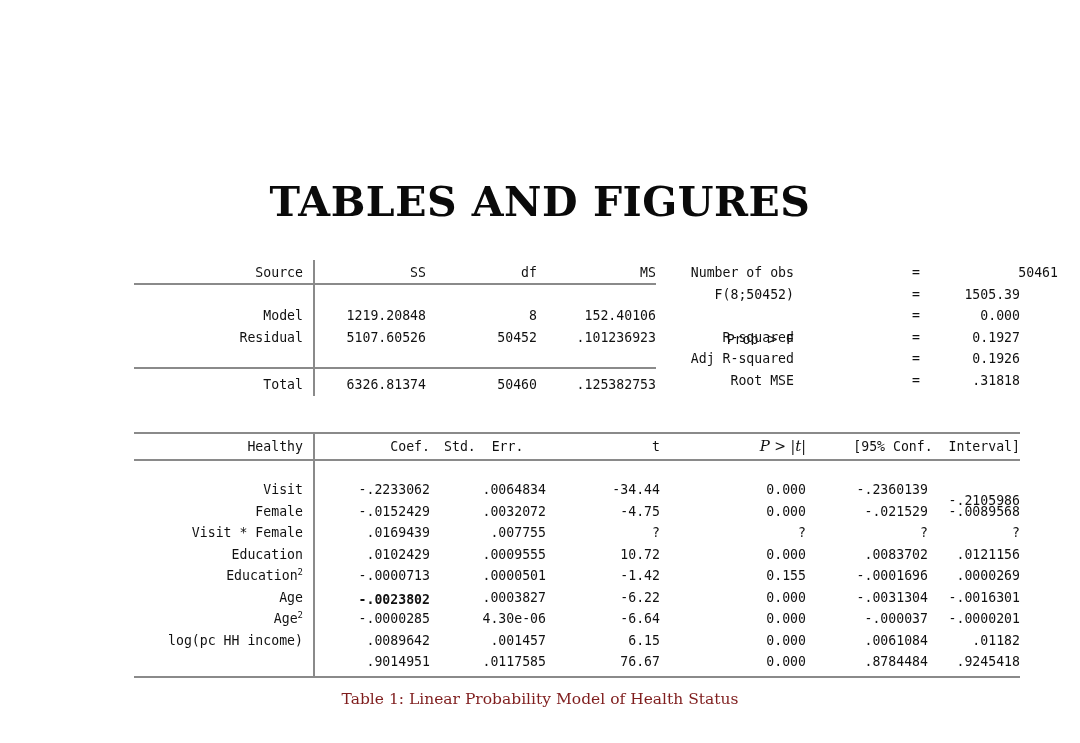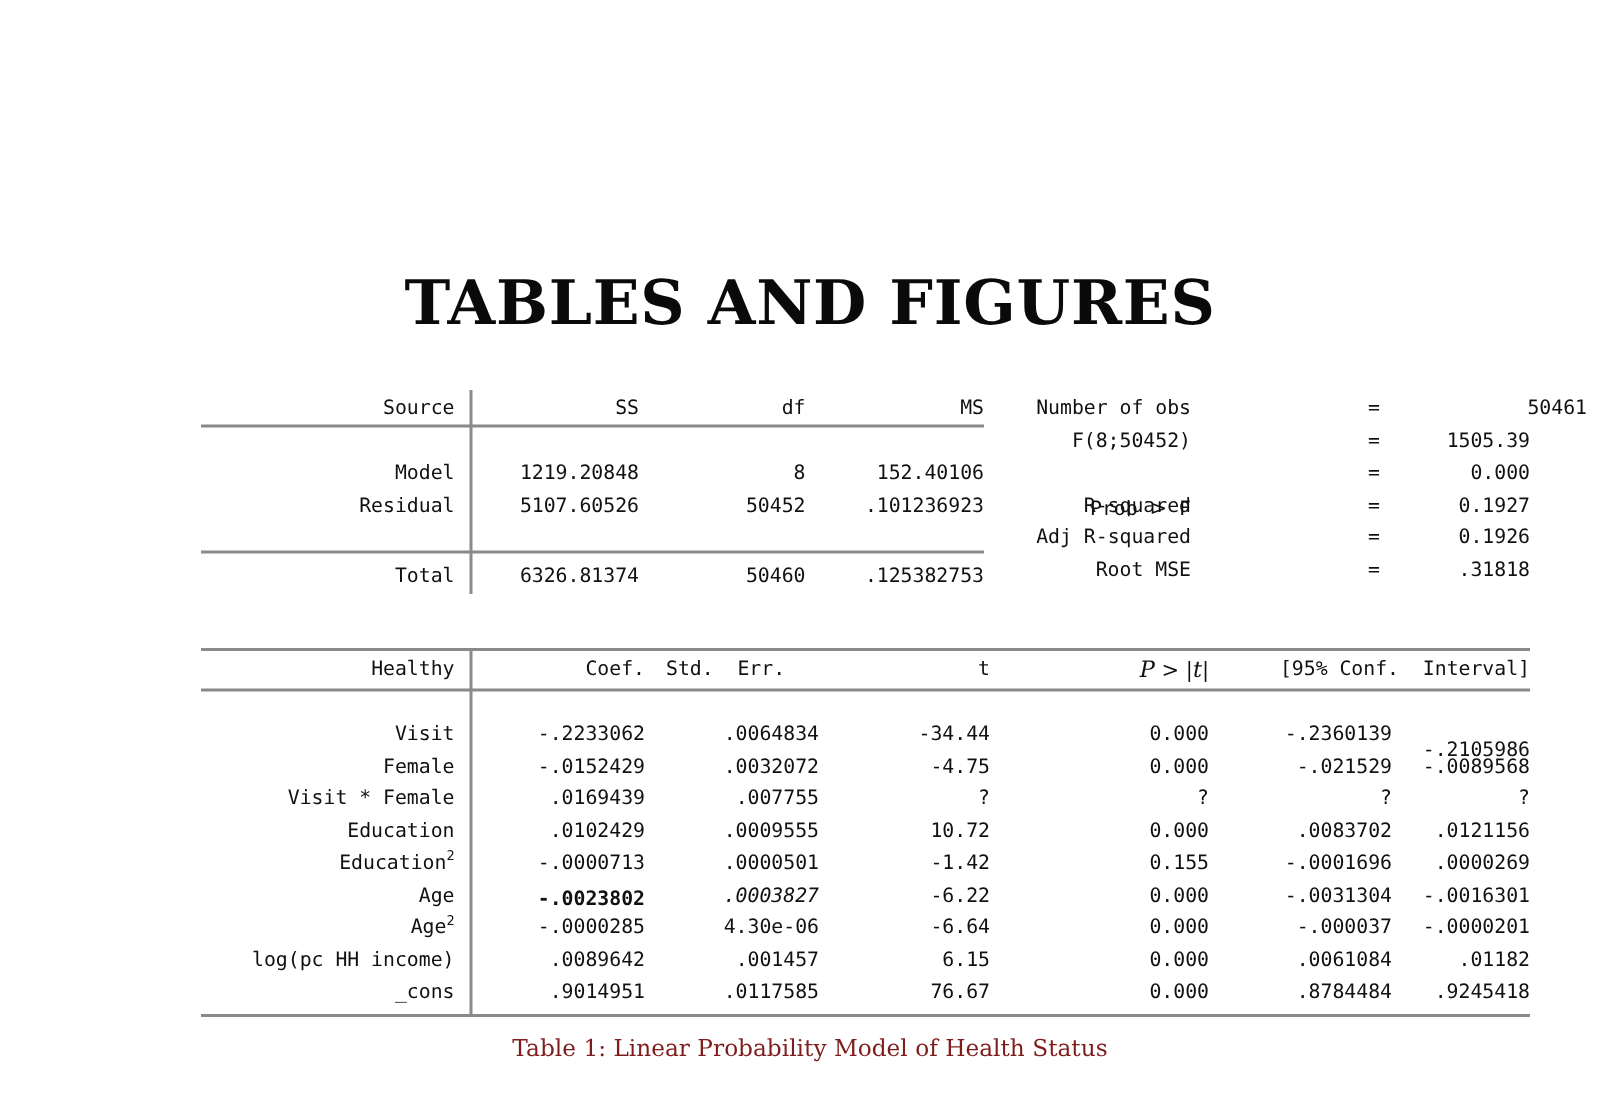--- a/index.html
+++ b/index.html
@@ -181,40 +181,39 @@
       <div class="cell r" style="left: 905px; top: 543.5px; width: 115px;">.0121156</div>
       <div class="cell r" style="left: 134px; top: 565px; width: 169px;">Education<sup>2</sup></div>
       <div class="cell r" style="left: 310px; top: 565px; width: 120px;">-.0000713</div>
       <div class="cell r" style="left: 426px; top: 565px; width: 120px;">.0000501</div>
       <div class="cell r" style="left: 550px; top: 565px; width: 110px;">-1.42</div>
       <div class="cell r" style="left: 686px; top: 565px; width: 120px;">0.155</div>
       <div class="cell r" style="left: 808px; top: 565px; width: 120px;">-.0001696</div>
       <div class="cell r" style="left: 905px; top: 565px; width: 115px;">.0000269</div>
       <div class="cell r" style="left: 134px; top: 586.5px; width: 169px;">Age</div>
       <div class="cell r" style="left: 310px; top: 589px; width: 120px; font-weight: bold;">-.0023802</div>
-      <div class="cell r" style="left: 426px; top: 586.5px; width: 120px; font-style: italic;">.0003827</div>
+      <div class="cell r" style="left: 426px; top: 586.5px; width: 120px;">.0003827</div>
       <div class="cell r" style="left: 550px; top: 586.5px; width: 110px;">-6.22</div>
       <div class="cell r" style="left: 686px; top: 586.5px; width: 120px;">0.000</div>
       <div class="cell r" style="left: 808px; top: 586.5px; width: 120px;">-.0031304</div>
       <div class="cell r" style="left: 905px; top: 586.5px; width: 115px;">-.0016301</div>
       <div class="cell r" style="left: 134px; top: 608px; width: 169px;">Age<sup>2</sup></div>
       <div class="cell r" style="left: 310px; top: 608px; width: 120px;">-.0000285</div>
       <div class="cell r" style="left: 426px; top: 608px; width: 120px;">4.30e-06</div>
       <div class="cell r" style="left: 550px; top: 608px; width: 110px;">-6.64</div>
       <div class="cell r" style="left: 686px; top: 608px; width: 120px;">0.000</div>
       <div class="cell r" style="left: 808px; top: 608px; width: 120px;">-.000037</div>
       <div class="cell r" style="left: 905px; top: 608px; width: 115px;">-.0000201</div>
       <div class="cell r" style="left: 134px; top: 629.5px; width: 169px;">log(pc HH income)</div>
       <div class="cell r" style="left: 310px; top: 629.5px; width: 120px;">.0089642</div>
       <div class="cell r" style="left: 426px; top: 629.5px; width: 120px;">.001457</div>
       <div class="cell r" style="left: 550px; top: 629.5px; width: 110px;">6.15</div>
       <div class="cell r" style="left: 686px; top: 629.5px; width: 120px;">0.000</div>
       <div class="cell r" style="left: 808px; top: 629.5px; width: 120px;">.0061084</div>
       <div class="cell r" style="left: 905px; top: 629.5px; width: 115px;">.01182</div>
-      <div class="cell r" style="left: 134px; top: 651px; width: 169px;">_cons</div>
       <div class="cell r" style="left: 310px; top: 651px; width: 120px;">.9014951</div>
       <div class="cell r" style="left: 426px; top: 651px; width: 120px;">.0117585</div>
       <div class="cell r" style="left: 550px; top: 651px; width: 110px;">76.67</div>
       <div class="cell r" style="left: 686px; top: 651px; width: 120px;">0.000</div>
       <div class="cell r" style="left: 808px; top: 651px; width: 120px;">.8784484</div>
       <div class="cell r" style="left: 905px; top: 651px; width: 115px;">.9245418</div>
     </div>
 
   <div class="caption">Table 1: Linear Probability Model of Health Status</div>
 

